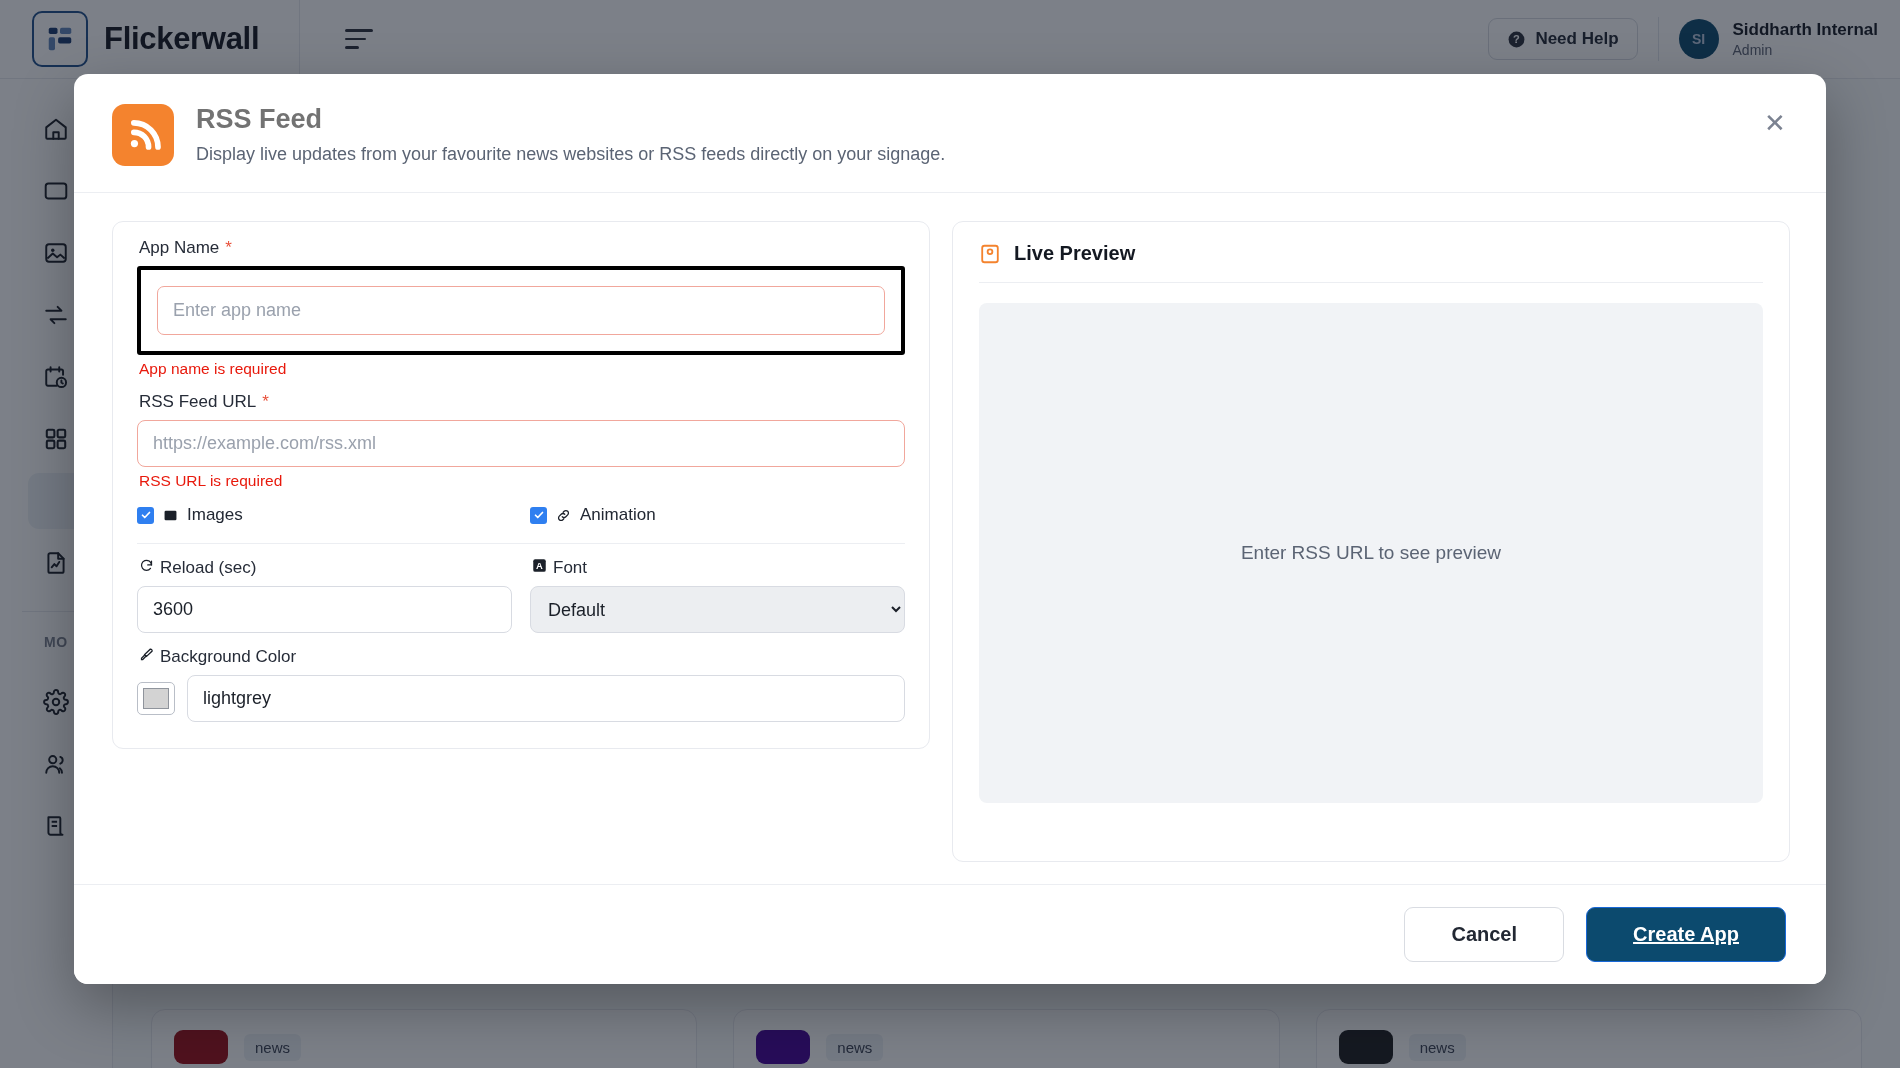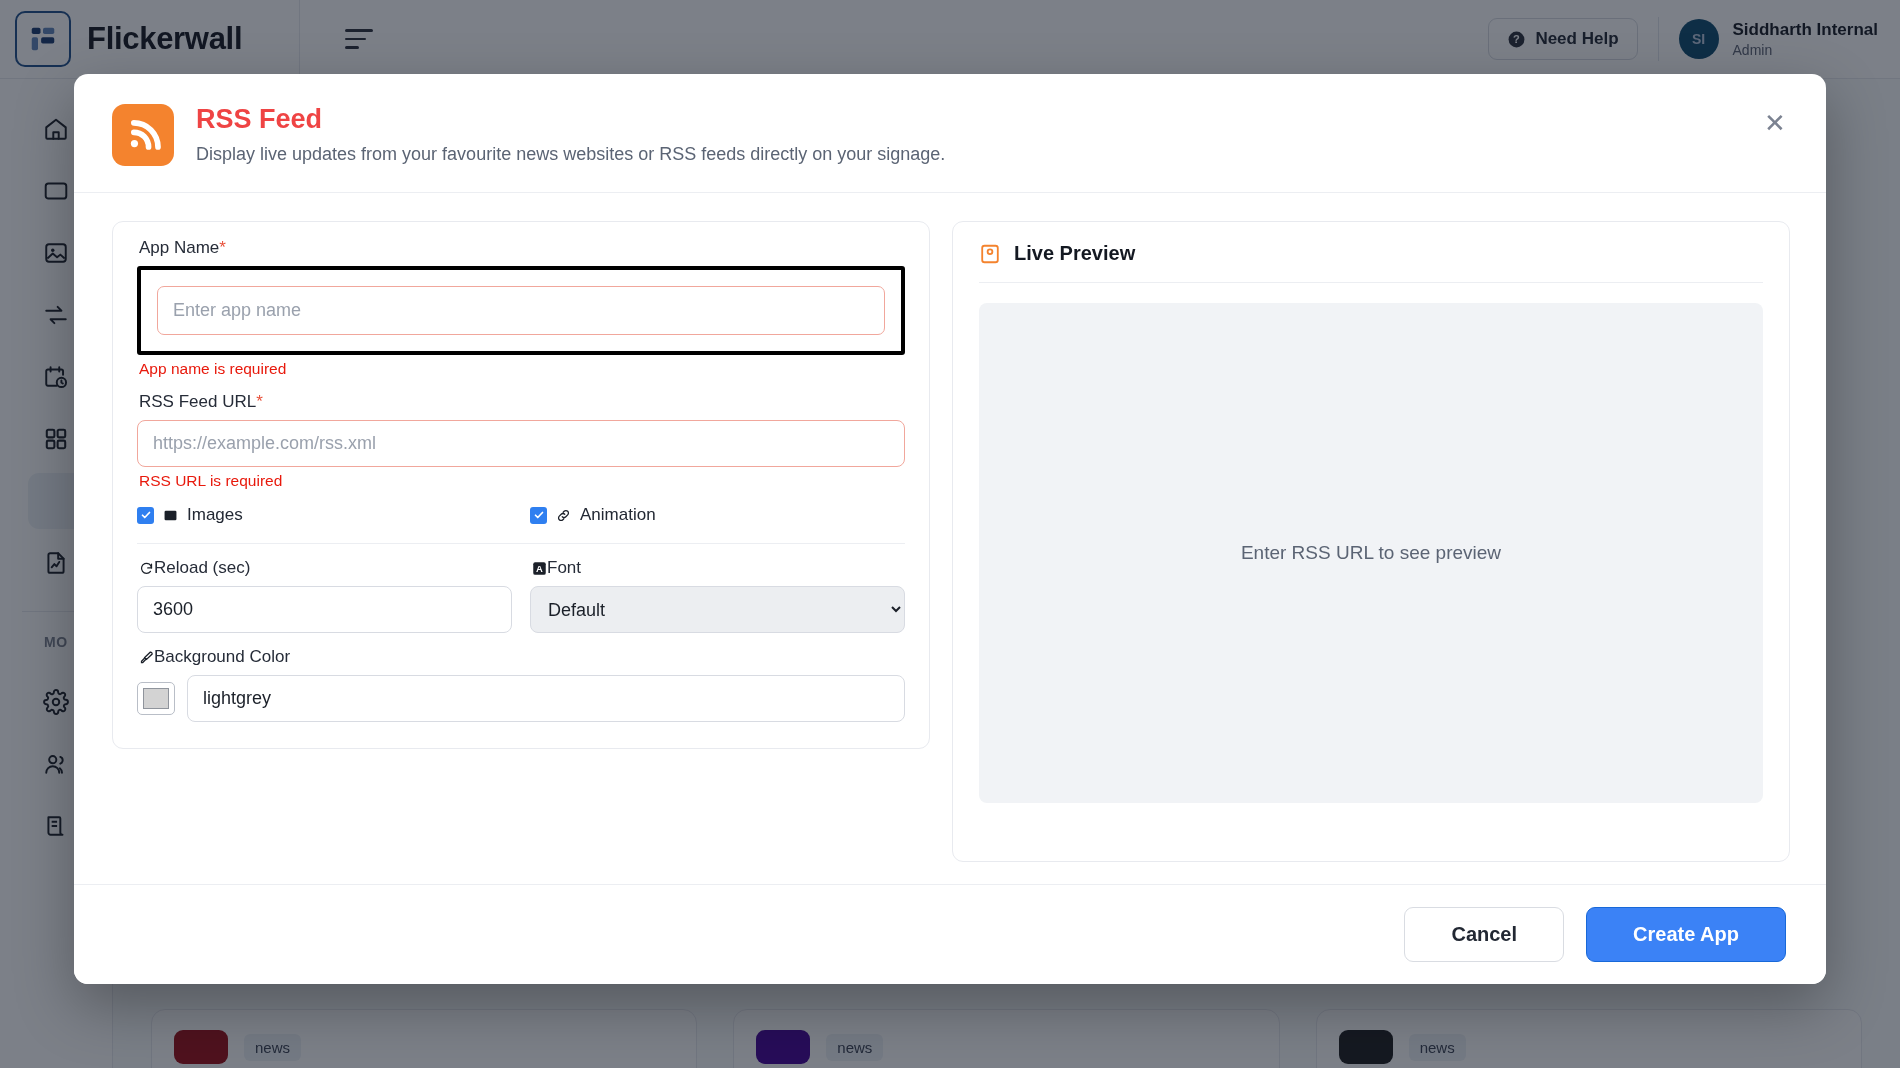--- a/index.html
+++ b/index.html
@@ -20,21 +20,21 @@
 
   
   .topbar {
     position: absolute; top: 0; left: 0; right: 0; height: 79px;
     background: #ffffff;
     border-bottom: 1px solid #e7e9ee;
     display: flex; align-items: center;
   }
   .brand-block {
     width: 300px; height: 79px; display: flex; align-items: center;
-    gap: 16px; padding-left: 15px;
+    gap: 16px; padding-left: 32px;
     border-right: 1px solid #e7e9ee;
   }
   .brand-logo {
     width: 56px; height: 56px; border: 2px solid #1d4e89; border-radius: 10px;
     display: flex; align-items: center; justify-content: center;
     background: #fff;
   }
   .brand-name { font-size: 31px; font-weight: 700; color: #14181f; letter-spacing: -0.3px; }
   .hamburger { margin-left: 45px; width: 30px; height: 22px; display: flex; flex-direction: column; justify-content: center; gap: 6px; cursor: pointer; }
   .hamburger span { display: block; height: 2.5px; background: #2b303b; border-radius: 2px; }
@@ -103,38 +103,38 @@
     display: flex; align-items: flex-start; gap: 22px;
     padding: 30px 36px 26px 38px;
     border-bottom: 1px solid #eceef2;
     position: relative;
   }
   .rss-badge {
     width: 62px; height: 62px; border-radius: 13px;
     background: #f4832e; flex: 0 0 auto;
     display: flex; align-items: center; justify-content: center;
   }
-  .modal-title { font-size: 27px; font-weight: 700; color: #ef4444; margin-bottom: 9px; }
+  .modal-title { font-size: 27px; font-weight: 700; color: #737373; margin-bottom: 9px; }
   .modal-sub { font-size: 18px; color: #5b6474; }
   .close-btn {
     position: absolute; right: 34px; top: 32px;
     width: 34px; height: 34px; display: flex; align-items: center; justify-content: center;
     color: #7b8291; cursor: pointer; font-size: 26px; line-height: 1;
     background: none; border: none;
   }
   .modal-body {
     flex: 1; display: flex; gap: 22px;
     padding: 28px 36px 22px 38px; min-height: 0;
   }
   .panel { border: 1px solid #e8eaef; border-radius: 11px; background: #fff; }
   .form-panel { width: 818px; flex: 0 0 818px; padding: 16px 24px 26px; align-self: flex-start; }
   .preview-panel { flex: 1; padding: 20px 26px 26px; display: flex; flex-direction: column; }
 
   
-  .fld-label { font-size: 17px; color: #262c38; margin: 0 0 8px 2px; display: flex; align-items: center; gap: 0; }
+  .fld-label { font-size: 17px; color: #262c38; margin: 0 0 8px 2px; display: flex; align-items: flex-start; gap: 6px; }
   .req { color: #e8503a; }
   .inp {
     width: 100%; height: 47px; border: 1px solid #d8dbe2; border-radius: 8px;
     padding: 0 15px; font-size: 18px; color: #1b2029; background: #fff;
     font-family: "Liberation Sans", sans-serif;
   }
   .inp::placeholder { color: #9aa1ad; }
   .inp.err { border-color: #f1a79c; }
   .err-msg { color: #e8190c; font-size: 15.5px; margin: 5px 0 14px 2px; }
   .focus-wrap {
@@ -175,21 +175,21 @@
     color: #5b6474; font-size: 19px;
   }
 
   .modal-footer {
     border-top: 1px solid #eceef2;
     padding: 22px 40px; display: flex; justify-content: flex-end; gap: 22px;
     background: #fff;
   }
   .btn { border-radius: 9px; font-size: 20px; font-weight: 700; cursor: pointer; font-family: "Liberation Sans", sans-serif; }
   .btn-cancel { background: #fff; border: 1px solid #d9dce2; color: #222833; padding: 15px 46px; }
-  .btn-primary { background: #3b82f6; border: 1px solid #1868d8; color: #fff; padding: 15px 46px; }
+  .btn-primary { background: #0c4a6e; border: 1px solid #1868d8; color: #fff; padding: 15px 46px; text-decoration: underline; }
 </style>
 </head>
 <body>
 
 <div id="app-root">
 
   <div class="topbar">
     <div class="brand-block">
       <div class="brand-logo">
         <svg width="30" height="30" viewBox="0 0 24 24">

